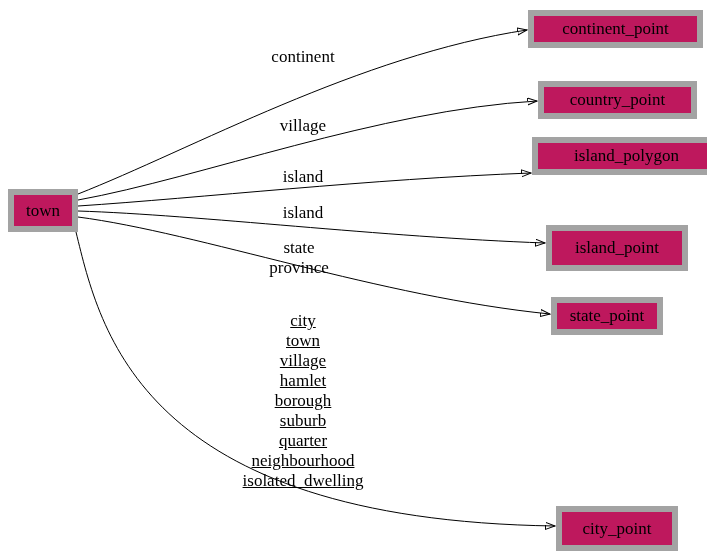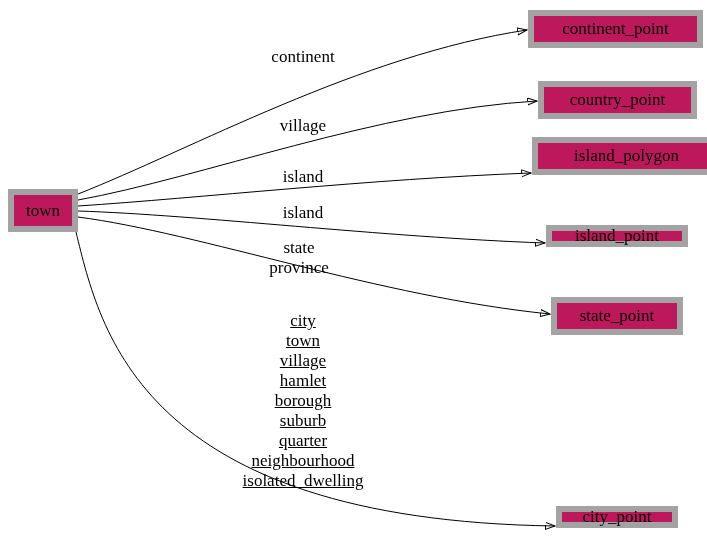--- a/index.html
+++ b/index.html
@@ -69,25 +69,25 @@
   </svg>
 
   <div class="node" style="left:8px; top:189px; width:70px; height:43px;">town</div>
 
   <div class="node" style="left:528px; top:10px; width:175px; height:38px;">continent_point</div>
 
   <div class="node" style="left:538px; top:81px; width:159px; height:38px;">country_point</div>
 
   <div class="node" style="left:532px; top:137px; width:189px; height:38px;">island_polygon</div>
 
-  <div class="node" style="left:546px; top:225px; width:142px; height:22px;">island_point</div>
+  <div class="node" style="left:546px; top:225px; width:142px; height:46px;">island_point</div>
 
-  <div class="node" style="left:551px; top:297px; width:132px; height:38px;">state_point</div>
+  <div class="node" style="left:551px; top:297px; width:112px; height:38px;">state_point</div>
 
-  <div class="node" style="left:556px; top:506px; width:122px; height:22px;">city_point</div>
+  <div class="node" style="left:556px; top:506px; width:122px; height:45px;">city_point</div>
 
   <div class="edge-label" style="left:303px; top:47px;">continent</div>
 
   <div class="edge-label" style="left:303px; top:116px;">village</div>
 
   <div class="edge-label" style="left:303px; top:167px;">island</div>
 
   <div class="edge-label" style="left:303px; top:203px;">island</div>
 
   <div class="edge-label" style="left:299px; top:238px;">state

